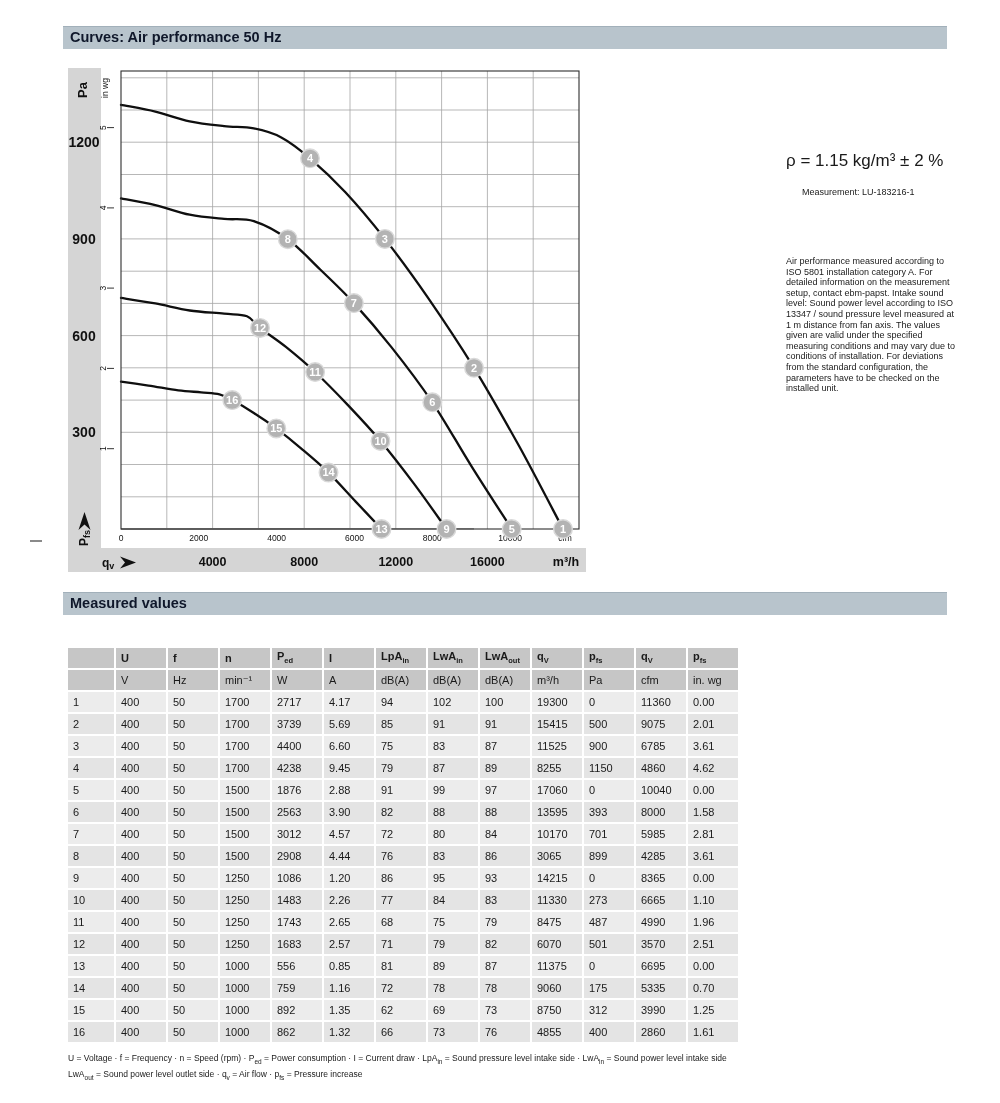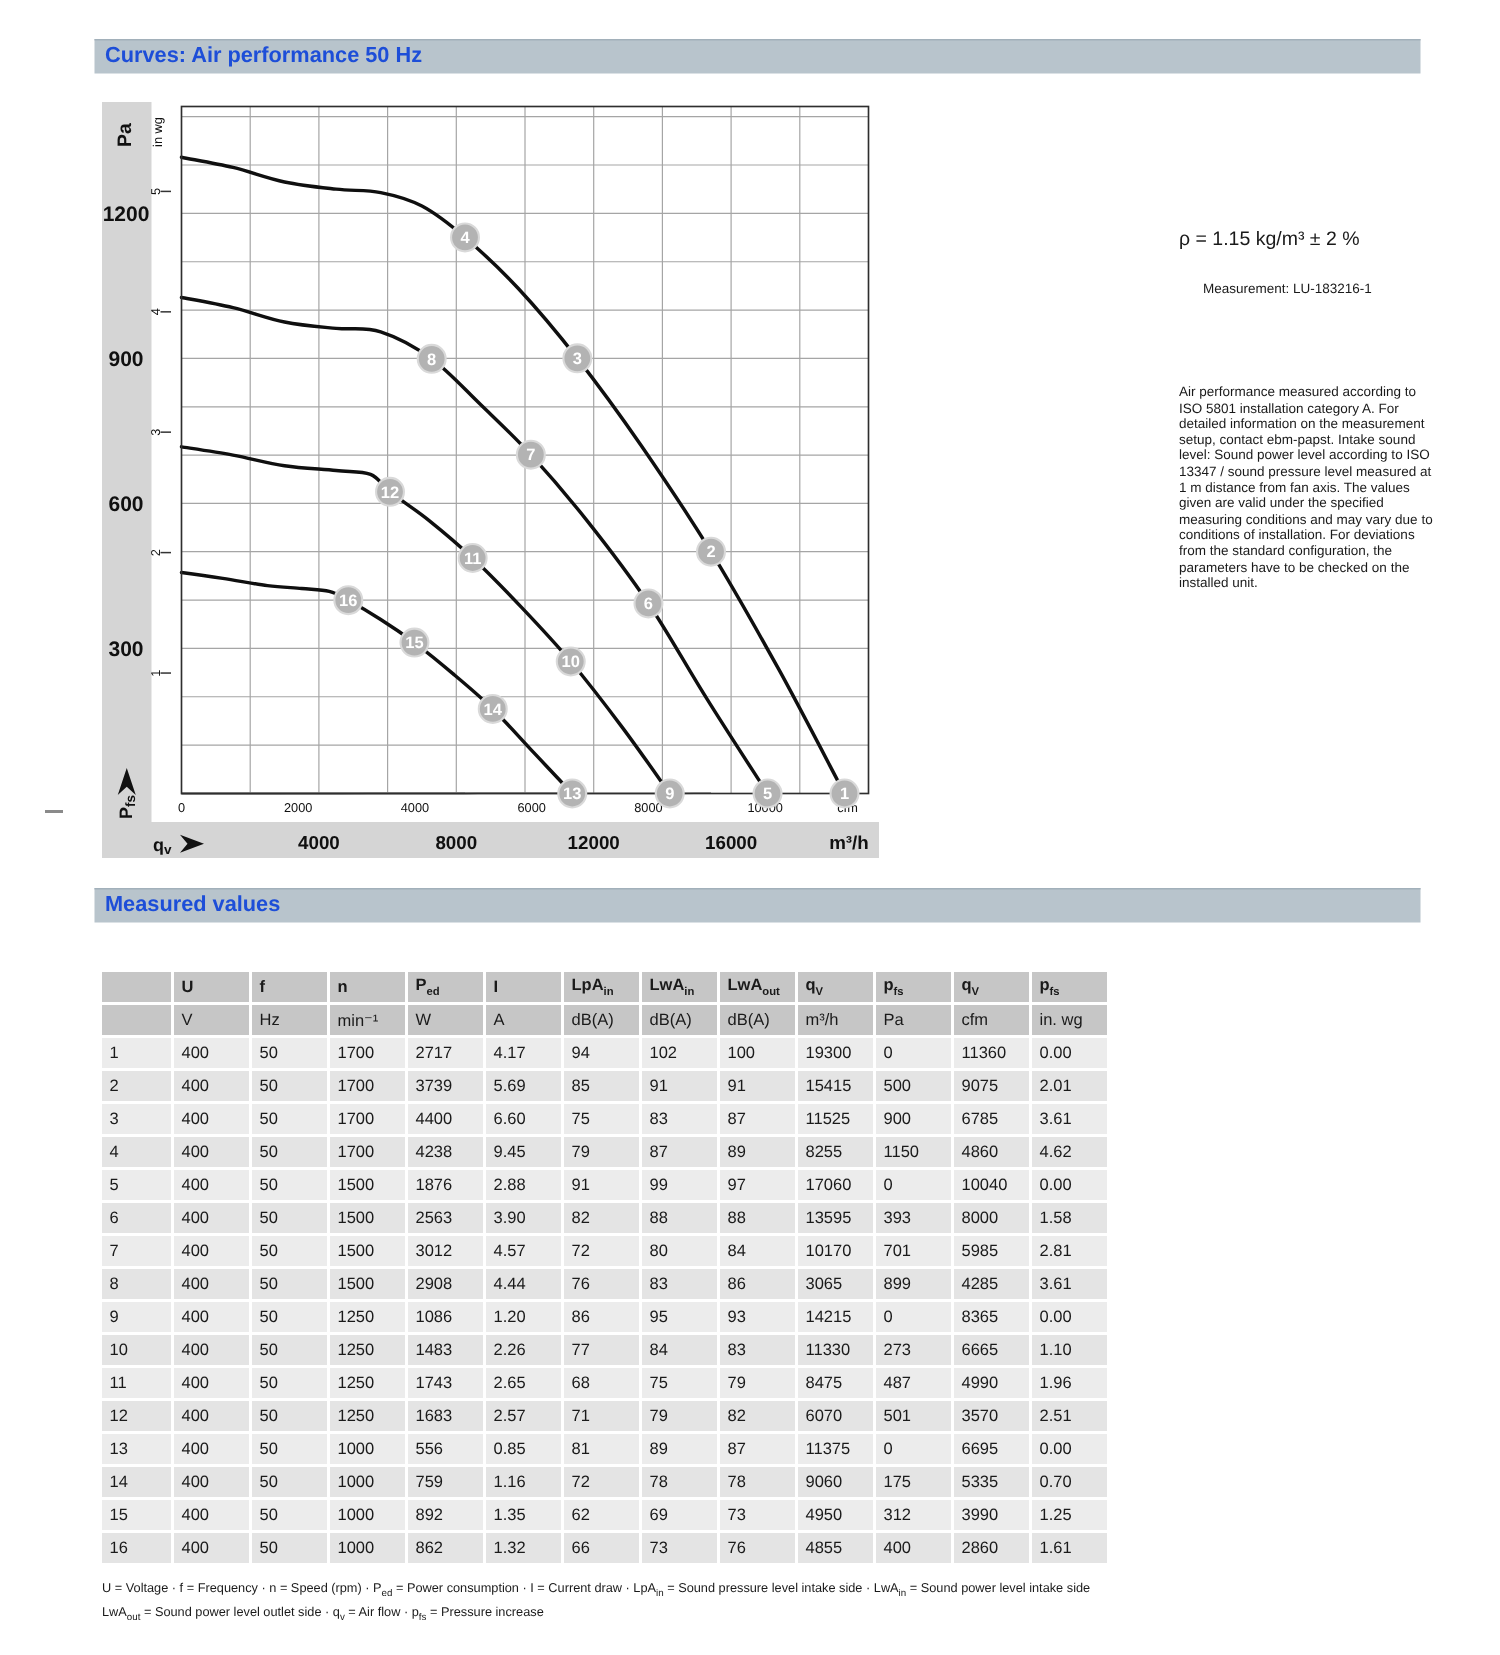--- a/index.html
+++ b/index.html
@@ -1,25 +1,25 @@
 <!DOCTYPE html>
 <html style="--hdr: #b8c4cc; --grid: #a5a5a5; --fan: #0f0f0f; --sys: #8c8c8c; --mk: #b3b3b3; --th: #c6c6c6; --ro: #ececec; --re: #e4e4e4;"><head>
 <meta charset="utf-8">
 <style>
   html,body{margin:0;padding:0;background:#fff;}
   .page{position:relative;width:1000px;height:1103px;background:#fff;overflow:hidden;
         font-family:"Liberation Sans","DejaVu Sans",sans-serif;color:#1a1a1a;}
   .band{position:absolute;left:63px;width:884px;height:23px;background:var(--hdr,#b8c4cc);
         border-top:1px solid #a2b0ba;box-sizing:border-box;font-size:14.5px;font-weight:bold;
-        line-height:21px;padding-left:7px;color:#1d4ed8;}
+        line-height:21px;padding-left:7px;color:#0f172a;}
   #band-curves{top:26px;}
   #band-measured{top:592px;}
   .chart-svg{position:absolute;left:60px;top:60px;overflow:visible;}
   .notes{position:absolute;left:786px;width:174px;}
-  #density{top:151px;font-size:13px;font-weight:normal;}
+  #density{top:151px;font-size:17px;font-weight:normal;}
   #measurement{top:187px;font-size:9px;margin-left:16px;}
   #note-para{top:212px;font-size:9px;line-height:10.6px;text-align:left;margin-top:44px;}
   .margin-mark{position:absolute;left:30px;top:540px;width:12px;height:2px;background:#8a8a8a;}
   
   .grid line{stroke:var(--grid,#a5a5a5);stroke-width:0.8;}
   .pborder{stroke:#2e2e2e;stroke-width:1.1;fill:none;}
   .fan{stroke:var(--fan,#0f0f0f);stroke-width:2.3;fill:none;stroke-linecap:round;}
   .sys{stroke:var(--sys,#8c8c8c);stroke-width:1.2;fill:none;}
   .mk{fill:var(--mk,#b3b3b3);stroke:#d9d9d9;stroke-width:1.4;}
   .mkt{fill:#fff;font-weight:bold;font-size:11px;text-anchor:middle;}
@@ -463,21 +463,21 @@
         <tr class="odd">
           <td>15</td>
           <td>400</td>
           <td>50</td>
           <td>1000</td>
           <td>892</td>
           <td>1.35</td>
           <td>62</td>
           <td>69</td>
           <td>73</td>
-          <td>4950</td>
+          <td>8750</td>
           <td>312</td>
           <td>3990</td>
           <td>1.25</td>
         </tr>
         <tr class="even">
           <td>16</td>
           <td>400</td>
           <td>50</td>
           <td>1000</td>
           <td>862</td>

